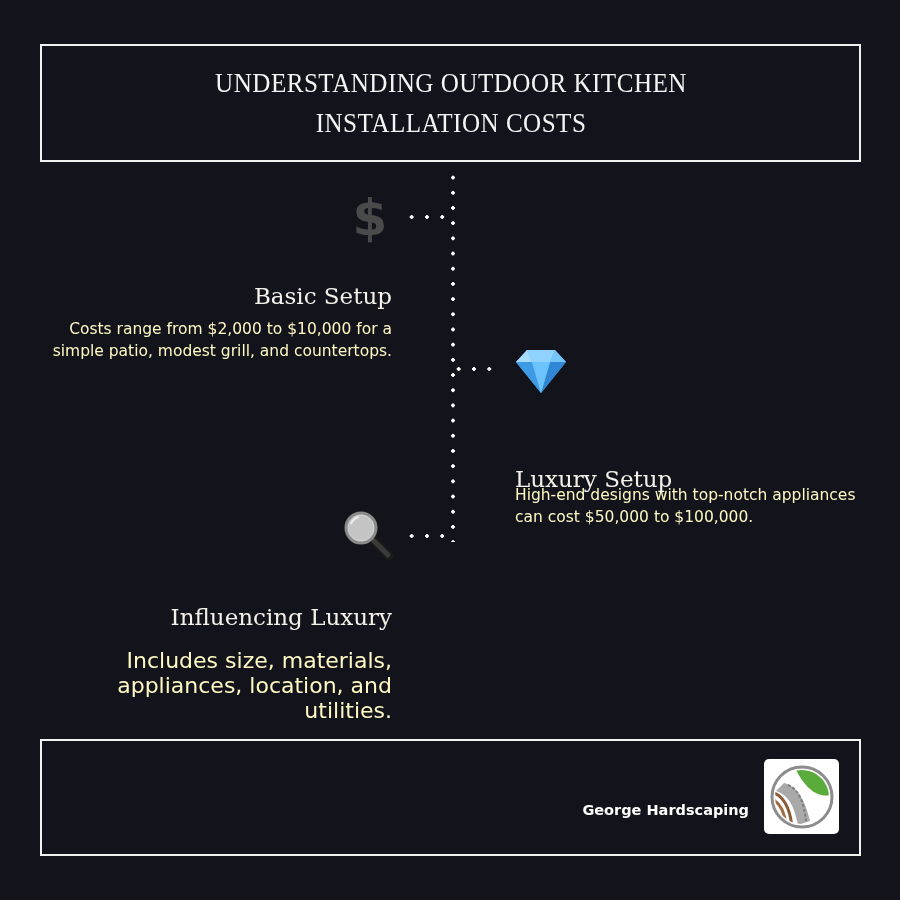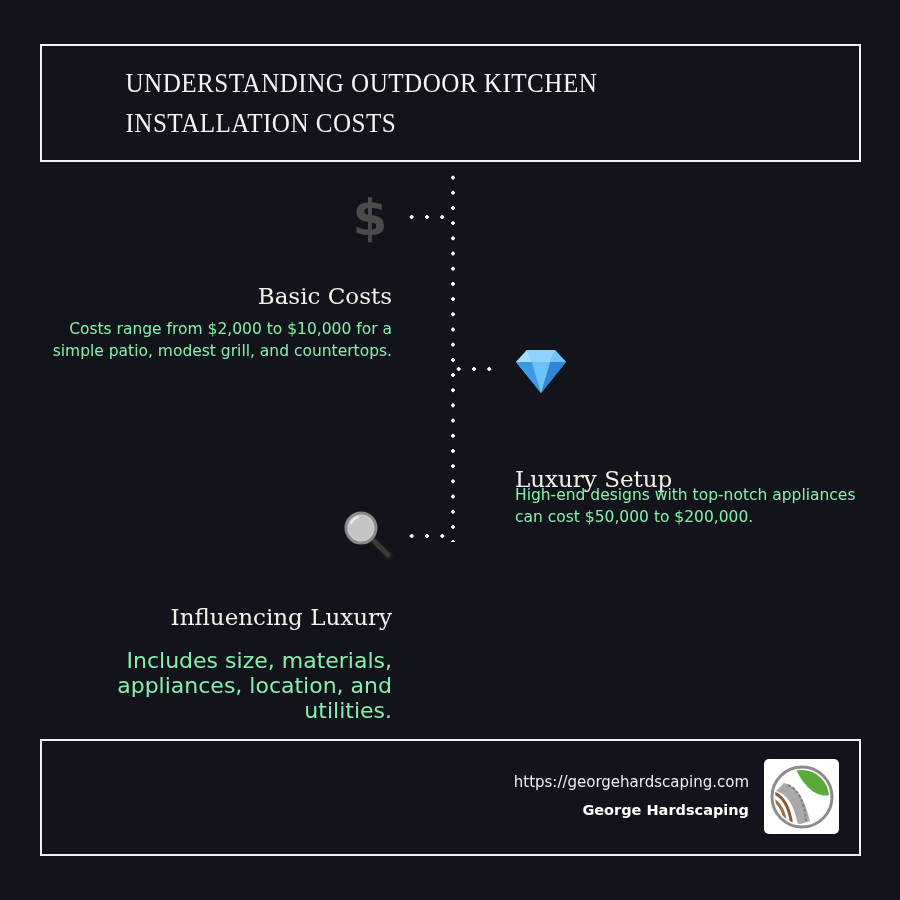--- a/index.html
+++ b/index.html
@@ -10,20 +10,21 @@
     overflow: hidden;
     font-family: "DejaVu Sans", sans-serif;
     color: #ffffff;
   }
   .title-box {
     position: absolute;
     left: 40px; top: 44px;
     width: 817px; height: 114px;
     border: 2px solid #f2f2f2;
     display: flex; align-items: center; justify-content: center;
+    text-align: center;
     box-sizing: content-box;
   }
   .title-text {
     font-family: "Liberation Serif", "DejaVu Serif", serif;
     font-size: 27px;
     line-height: 40px;
     letter-spacing: 0.5px;
     color: #f4f4f4;
     width: 700px;
     transform: scaleX(0.93);
@@ -59,21 +60,21 @@
     font-family: "DejaVu Serif", serif;
     font-size: 23px;
     color: #f4f1ea;
     white-space: nowrap;
   }
   .desc {
     position: absolute;
     font-family: "DejaVu Sans", sans-serif;
     font-size: 15.5px;
     line-height: 22px;
-    color: #86efac;
+    color: #fef9c3;
   }
   .right-align { text-align: right; }
   .footer-box {
     position: absolute;
     left: 40px; top: 739px;
     width: 817px; height: 113px;
     border: 2px solid #f2f2f2;
     box-sizing: content-box;
   }
   .footer-url {
@@ -109,51 +110,50 @@
 <div class="title-box">
   <div class="title-text">UNDERSTANDING OUTDOOR KITCHEN INSTALLATION COSTS</div>
 </div>
 
 <div class="vline"></div>
 <div class="hline" style="left:404px; top:215px; width:50px;"></div>
 <div class="hline" style="left:451px; top:367px; width:50px;"></div>
 <div class="hline" style="left:404px; top:534px; width:50px;"></div>
 
 <div class="icon dollar-icon">$</div>
-<div class="heading right-align" style="right:508px; top:283px;">Basic Costs</div>
+<div class="heading right-align" style="right:508px; top:283px;">Basic Setup</div>
 <div class="desc right-align" style="right:508px; top:318px; width:360px;">Costs range from $2,000 to $10,000 for a simple patio, modest grill, and countertops.</div>
 
 <div class="icon" style="left:514px; top:347px; width:54px; height:48px;">
   <svg width="52" height="46" viewBox="0 0 52 46">
     <polygon points="12,2 40,2 51,14 26,45 1,14" fill="#5ab4f5"></polygon>
     <polygon points="12,2 40,2 35,14 17,14" fill="#8fd2ff"></polygon>
     <polygon points="1,14 17,14 26,45" fill="#3d9be6"></polygon>
     <polygon points="51,14 35,14 26,45" fill="#2f86d4"></polygon>
     <polygon points="17,14 35,14 26,45" fill="#6cc2fa"></polygon>
     <polygon points="12,2 17,14 1,14" fill="#a6dcff"></polygon>
     <polygon points="40,2 51,14 35,14" fill="#74c4f8"></polygon>
   </svg>
 </div>
 <div class="heading" style="left:515px; top:446px;margin-top:20px;">Luxury Setup</div>
-<div class="desc" style="left:515px; top:484px; width:360px;">High-end designs with top-notch appliances can cost $50,000 to $200,000.</div>
+<div class="desc" style="left:515px; top:484px; width:360px;">High-end designs with top-notch appliances can cost $50,000 to $100,000.</div>
 
 <div class="icon" style="left:342px; top:510px; width:54px; height:52px;">
   <svg width="54" height="52" viewBox="0 0 54 52">
     <line x1="31" y1="30" x2="47" y2="46" stroke="#1a1a1a" stroke-width="9" stroke-linecap="round"></line>
     <line x1="32" y1="31" x2="46" y2="45" stroke="#3a3a3a" stroke-width="5" stroke-linecap="round"></line>
     <circle cx="19" cy="18" r="15" fill="#cfcfcf" stroke="#8a8a8a" stroke-width="3"></circle>
     <circle cx="19" cy="18" r="12" fill="#c4c4c4"></circle>
     <path d="M9,14 A11,11 0 0 1 17,7" stroke="#ececec" stroke-width="2" fill="none"></path>
   </svg>
 </div>
 <div class="heading right-align" style="right:508px; top:604px;">Influencing Luxury</div>
 <div class="desc right-align" style="right:508px; top:648px; width:360px; font-size:22px; line-height:25px;">Includes size, materials, appliances, location, and utilities.</div>
 
 <div class="footer-box">
-  <div class="footer-url">https://georgehardscaping.com</div>
   <div class="footer-brand">George Hardscaping</div>
   <div class="logo">
     <svg width="64" height="64" viewBox="0 0 64 64">
       <defs>
         <clipPath id="c">
             <circle cx="32" cy="32" r="27"></circle>
           </clipPath>
       </defs>
       <circle cx="32" cy="32" r="30" fill="#ffffff" stroke="#8c8c8c" stroke-width="3"></circle>
       <g clip-path="url(#c)">

